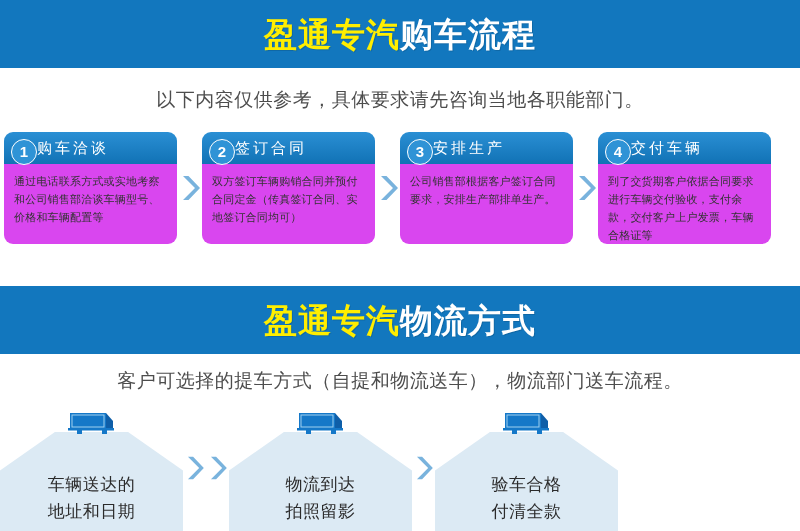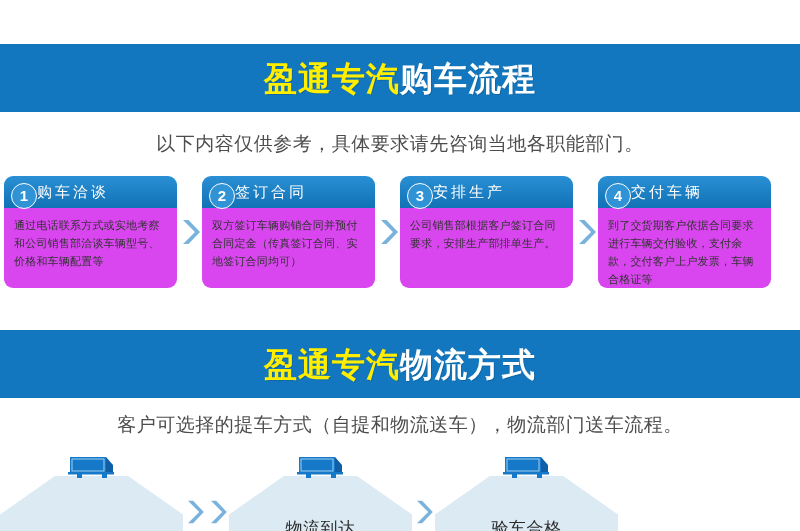--- a/index.html
+++ b/index.html
@@ -17,21 +17,21 @@
 
   
   .banner {
     width: 800px;
     background: #1277be;
     display: flex;
     align-items: center;
     justify-content: center;
     box-sizing: border-box;
   }
-  #banner-1 { height: 68px; margin-top: 44px; }
+  #banner-1 { height: 68px; }
   #banner-2 { height: 68px; }
 
   .banner-title {
     font-size: 33px;
     font-weight: bold;
     letter-spacing: 1px;
     line-height: 1;
     white-space: nowrap;
   }
   .brand {
@@ -295,20 +295,24 @@
     <div class="truck">
       <svg width="52" height="26" viewBox="0 0 52 26">
         <path d="M40 3 L47 11 L47 19 L40 19 Z" fill="#0e5ea8"></path>
         <rect x="4" y="3" width="36" height="16" fill="#1578c8"></rect>
         <rect x="6" y="5" width="32" height="12" fill="#1578c8" stroke="#9fd0ef" stroke-width="1"></rect>
         <rect x="2" y="18" width="46" height="2.5" fill="#1578c8"></rect>
         <rect x="11" y="20" width="5" height="4" fill="#1578c8"></rect>
         <rect x="36" y="20" width="5" height="4" fill="#1578c8"></rect>
       </svg>
     </div>
+    <div class="logi-text">
+      <div>车辆送达的</div>
+      <div>地址和日期</div>
+    </div>
   </div>
 
   <div class="logi-chev">
     <svg width="19" height="28" viewBox="0 0 20 30">
         <path d="M3 3 L15 15 L3 27 L8.5 27 L20 15 L8.5 3 Z" fill="#79b3dd"></path>
       </svg>
   </div>
 
 
   <div class="logi-chev">

